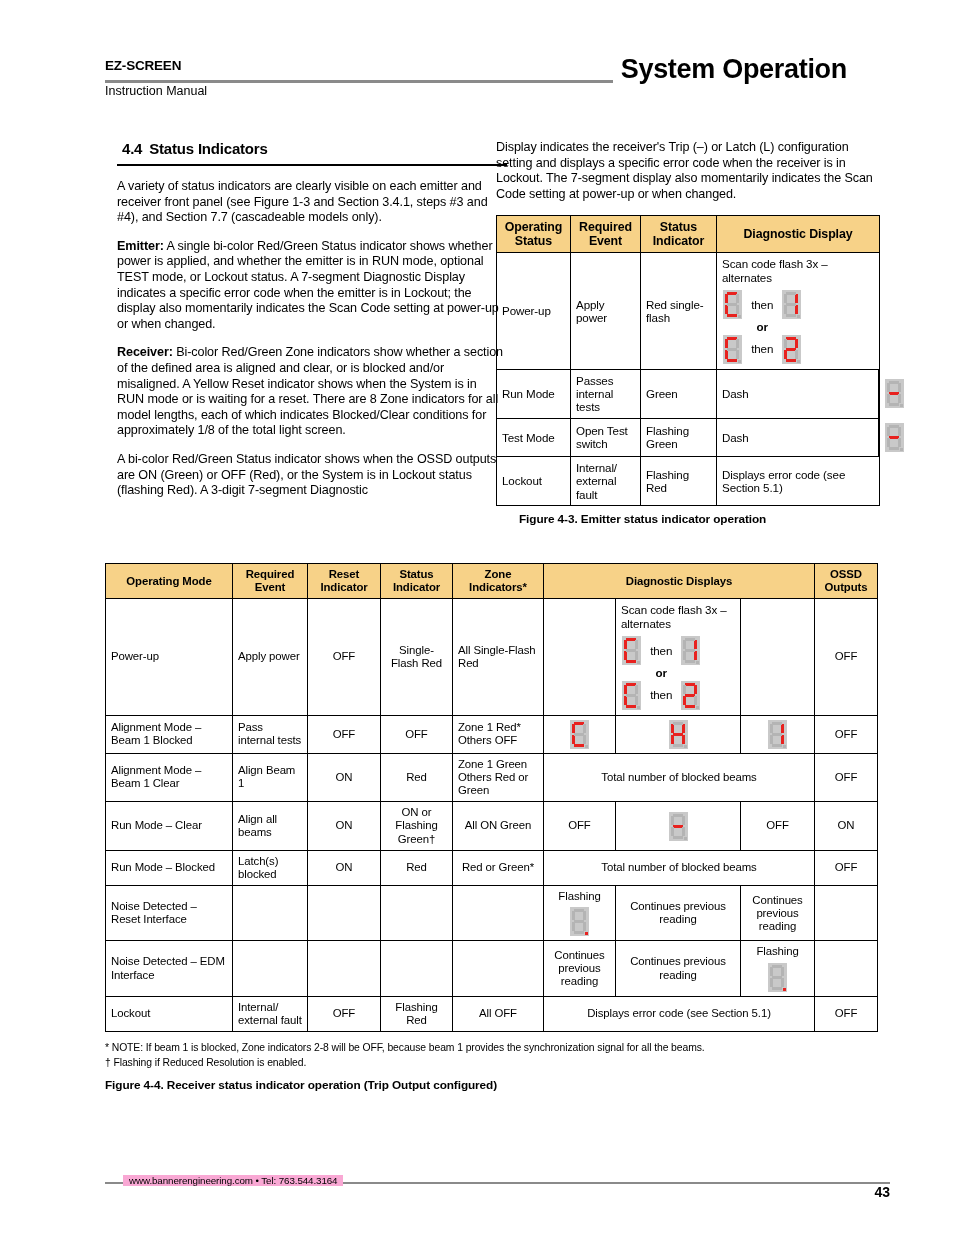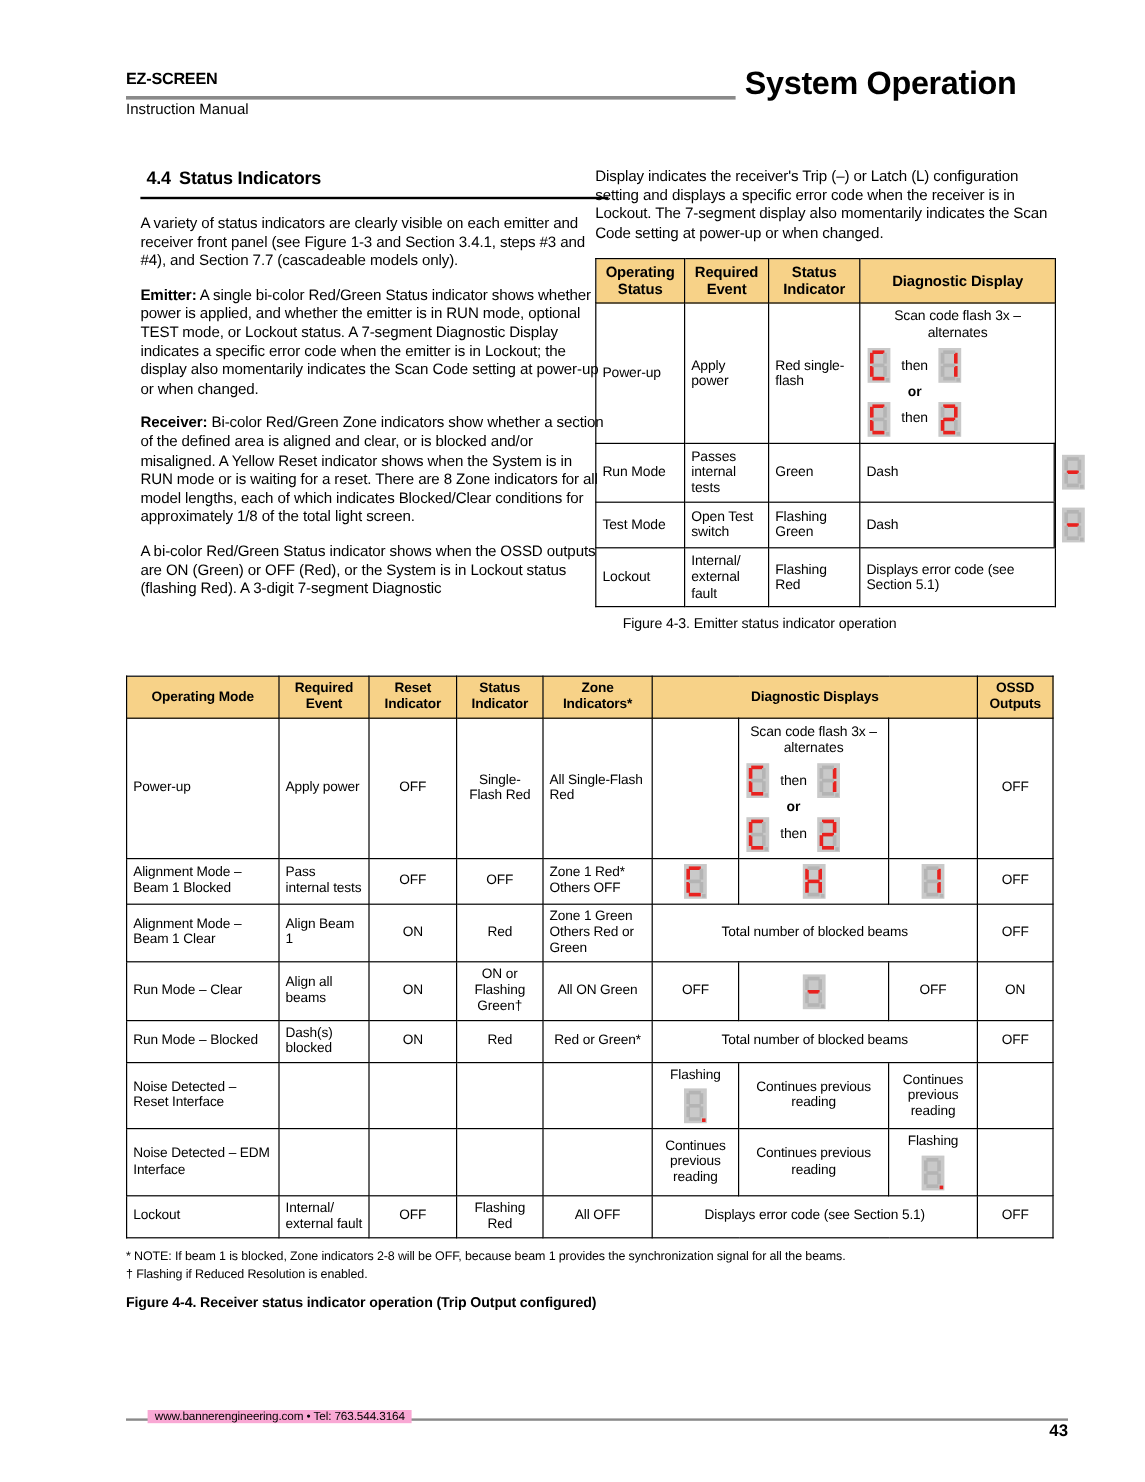--- a/index.html
+++ b/index.html
@@ -52,25 +52,25 @@
   .seg .sc{left:13px;top:15px;width:3px;height:9px;}
   .seg .dp{left:15px;top:25px;width:3px;height:3px;}
   .seg.off i{background:#B4B4B4;}
   .seg.off i.dp{background:#E8221F;}
   .seg i.dim{background:#B4B4B4;}
 
   .then{font-size:11.6px;padding:0 5px;vertical-align:middle;}
   .orw{font-size:11.6px;font-weight:bold;text-align:center;}
 
   .scanblk{font-size:11.6px;line-height:13.4px;}
-  .scanblk .cap{text-align:center;margin-bottom:5px;}
+  .scanblk .cap{text-align:left;margin-bottom:5px;}
   .scangrid{display:inline-block;}
   .scangrid .r{white-space:nowrap;line-height:1;margin:1px 0;text-align:center;}
 
-  .fig-cap{font-size:11.8px;font-weight:normal;margin-top:6px;letter-spacing:-0.1px;padding-left:23px;}
+  .fig-cap{font-size:11.8px;font-weight:bold;margin-top:6px;letter-spacing:-0.1px;padding-left:23px;}
 
   
   #receiver-wrap{position:absolute;left:105px;top:563px;width:772px;}
   #receiver-table{width:772px;}
   #receiver-table td,#receiver-table th{font-size:11.4px;line-height:13.2px;}
 
   .notes{position:absolute;left:105px;top:1100px;width:790px;}
   .note{font-size:10.4px;line-height:13px;margin:0 0 2px 0;letter-spacing:-0.1px;}
   .fig-cap2{font-size:11.8px;font-weight:bold;margin-top:9px;letter-spacing:-0.1px;}
 
@@ -266,21 +266,21 @@
     <td class="ctr">OFF</td>
     <td class="ctr">
       <span class="seg"><i class="sg"></i><i class="sa dim"></i><i class="sb dim"></i><i class="sc dim"></i><i class="sd dim"></i><i class="se dim"></i><i class="sf dim"></i><i class="dp dim"></i></span>
     </td>
     <td class="ctr">OFF</td>
     <td class="ctr">ON</td>
   </tr>
 
   <tr>
     <td class="lft">Run Mode – Blocked</td>
-    <td class="lft">Dash(s) blocked</td>
+    <td class="lft">Latch(s) blocked</td>
     <td class="ctr">ON</td>
     <td class="ctr">Red</td>
     <td class="ctr">Red or Green*</td>
     <td colspan="3" class="ctr">Total number of blocked beams</td>
     <td class="ctr">OFF</td>
   </tr>
 
   <tr>
     <td class="lft">Noise Detected – Reset Interface</td>
     <td class="lft"></td>

